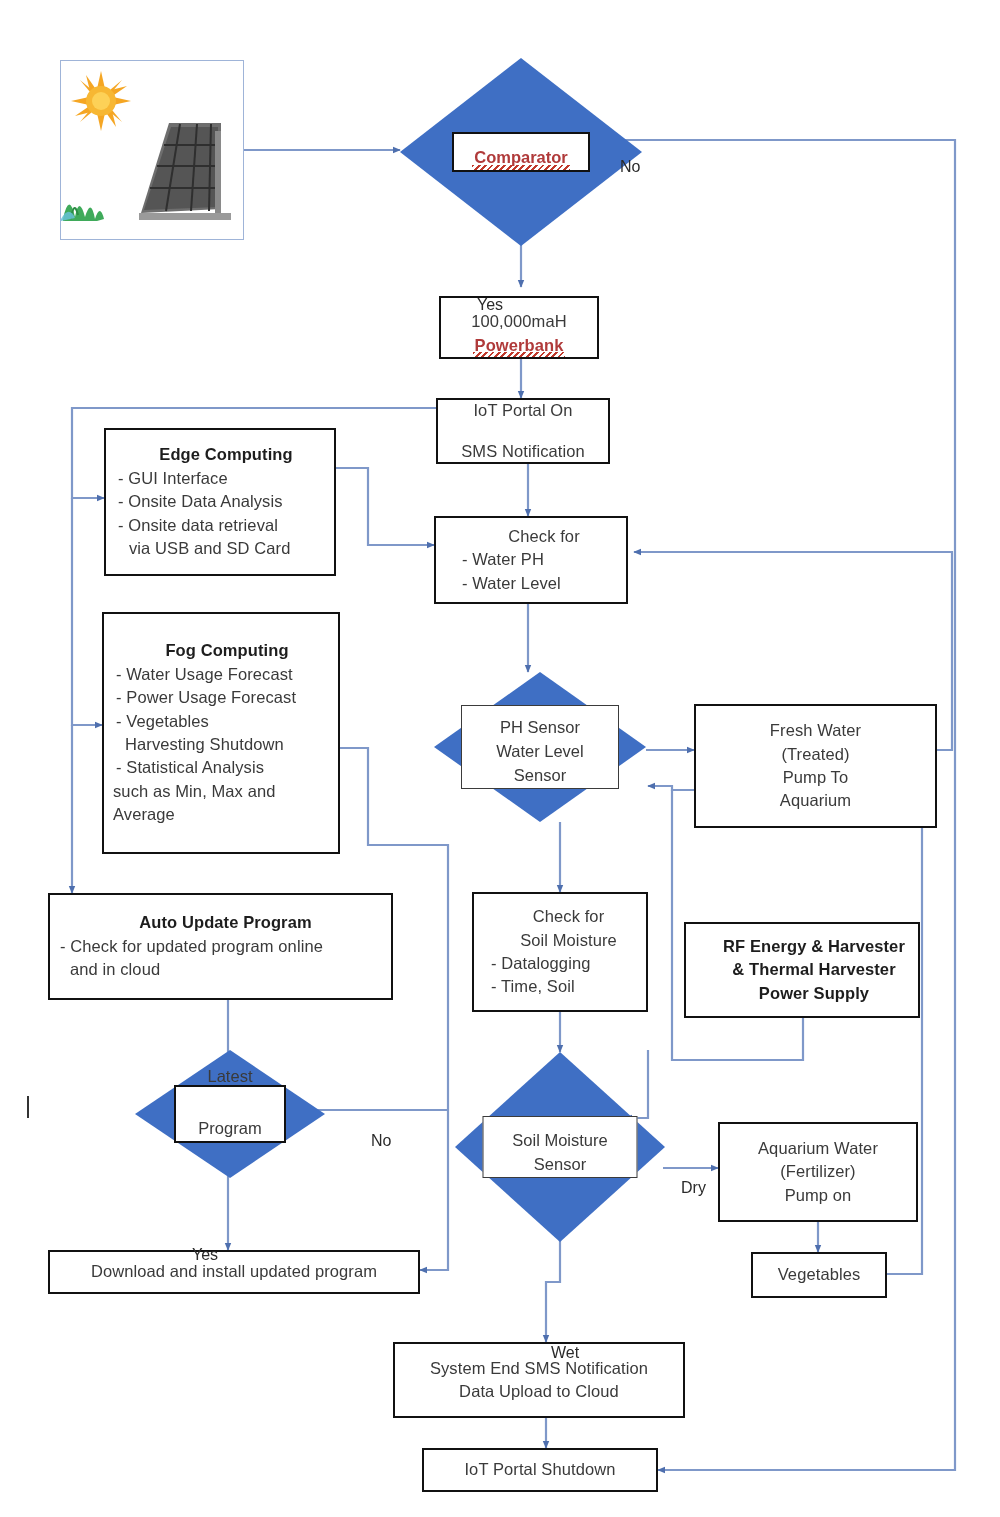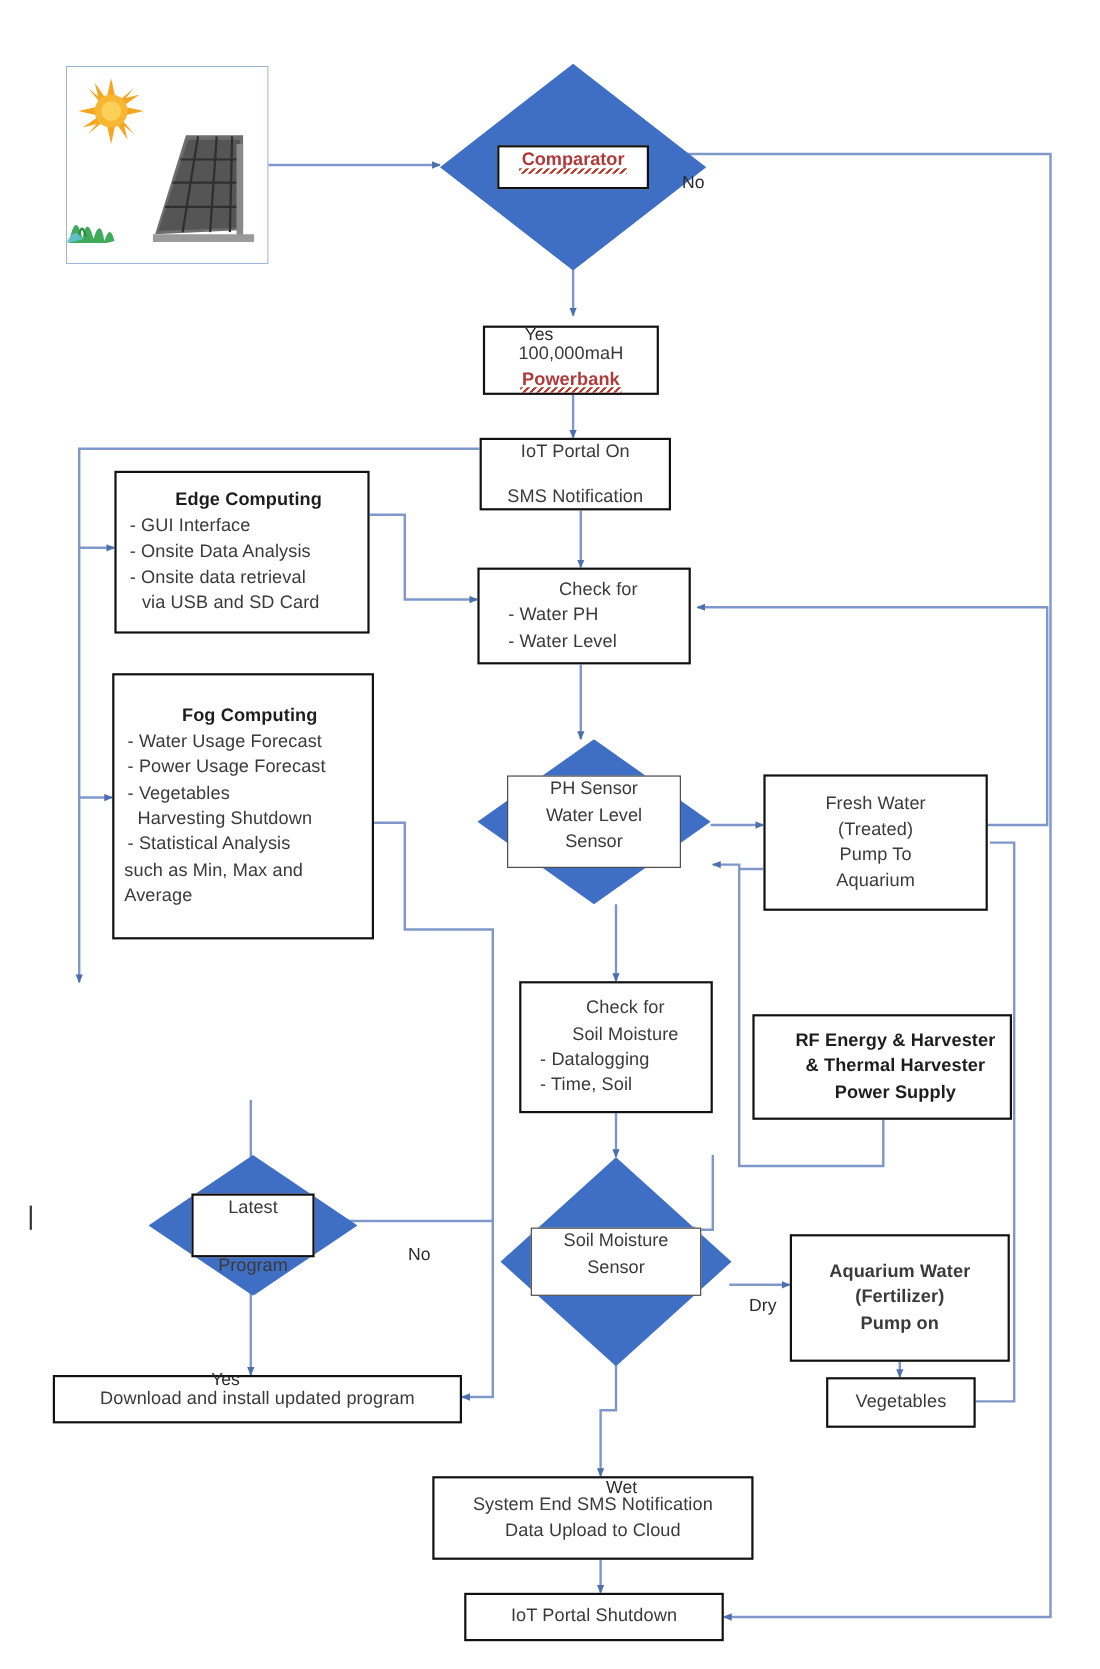--- a/index.html
+++ b/index.html
@@ -15,21 +15,21 @@
         text-align:center;letter-spacing:.1px;}
   .node .ln{display:block;white-space:nowrap;}
   .node .hd{font-weight:bold;color:#1d1d1d;}
 
   
   .dia{position:absolute;}
   .dia .shape{position:absolute;left:0;top:0;width:100%;height:100%;
        background:#3f6fc4;clip-path:polygon(50% 0,100% 50%,50% 100%,0 50%);}
   .dia .cap{position:absolute;left:50%;top:50%;transform:translate(-50%,-50%);
        background:#ffffff;border:1.5px solid #3b3b3b;display:flex;flex-direction:column;
-       align-items:center;justify-content:flex-start;font-size:16.5px;line-height:1.45;
+       align-items:center;justify-content:flex-end;font-size:16.5px;line-height:1.45;
        color:#3a3a3a;white-space:nowrap;box-sizing:border-box;}
   .dia .cap.thick{border:2.5px solid #111;}
 
   
   .sq{position:relative;display:inline-block;color:#b03a3a;font-weight:600;}
   .sq::after{content:"";position:absolute;left:-2px;right:-2px;bottom:0px;height:5px;
        background:repeating-linear-gradient(135deg,#c0392b 0 2px,#ffffff00 2px 4.5px);}
 
   
   .elabel{position:absolute;font-size:16px;color:#2b2b2b;white-space:nowrap;margin-top:48px;}
@@ -210,52 +210,57 @@
     <span class="ln hd" style="align-self:center;">Fog Computing</span>
     <span class="ln">- Water Usage Forecast</span>
     <span class="ln">- Power Usage Forecast</span>
     <span class="ln">- Vegetables</span>
     <span class="ln" style="padding-left:9px;">Harvesting Shutdown</span>
     <span class="ln">- Statistical Analysis</span>
     <span class="ln" style="margin-left:-3px;">such as Min, Max and</span>
     <span class="ln" style="margin-left:-3px;">Average</span>
   </div>
 
+  <div class="node" style="left:48px;top:893px;width:345px;height:107px;align-items:flex-start;padding-left:10px;">
+    <span class="ln hd" style="align-self:center;">Auto Update Program</span>
+    <span class="ln">- Check for updated program online</span>
+    <span class="ln" style="padding-left:10px;">and in cloud</span>
+  </div>
 
   <div class="node" style="left:48px;top:1250px;width:372px;height:44px;">
     <span class="ln">Download and install updated program</span>
   </div>
 
   <div class="node" style="left:434px;top:516px;width:194px;height:88px;align-items:flex-start;padding-left:26px;">
     <span class="ln" style="align-self:center;">Check for</span>
     <span class="ln">- Water PH</span>
     <span class="ln">- Water Level</span>
   </div>
 
-  <div class="node" style="left:694px;top:704px;width:204px;height:124px;">
+  <div class="node" style="left:694px;top:704px;width:243px;height:124px;">
     <span class="ln">Fresh Water</span>
     <span class="ln">(Treated)</span>
     <span class="ln">Pump To</span>
     <span class="ln">Aquarium</span>
   </div>
 
   <div class="node" style="left:472px;top:892px;width:176px;height:120px;align-items:flex-start;padding-left:17px;">
     <span class="ln" style="align-self:center;">Check for</span>
     <span class="ln" style="align-self:center;">Soil Moisture</span>
     <span class="ln">-  Datalogging</span>
     <span class="ln">- Time, Soil</span>
   </div>
 
   <div class="node" style="left:684px;top:922px;width:236px;height:96px;padding-left:24px;">
     <span class="ln hd">RF Energy &amp; Harvester</span>
     <span class="ln hd">&amp; Thermal Harvester</span>
     <span class="ln hd">Power Supply</span>
   </div>
 
-  <div class="node" style="left:718px;top:1122px;width:200px;height:116px;font-weight:bold;">
+  <div class="node" style="left:718px;top:1122px;width:200px;height:100px;">
     <span class="ln">Aquarium Water</span>
     <span class="ln">(Fertilizer)</span>
     <span class="ln">Pump on</span>
   </div>
 
   <div class="node" style="left:751px;top:1252px;width:136px;height:46px;">
     <span class="ln">Vegetables</span>
   </div>
 
   <div class="node" style="left:393px;top:1342px;width:292px;height:76px;">

